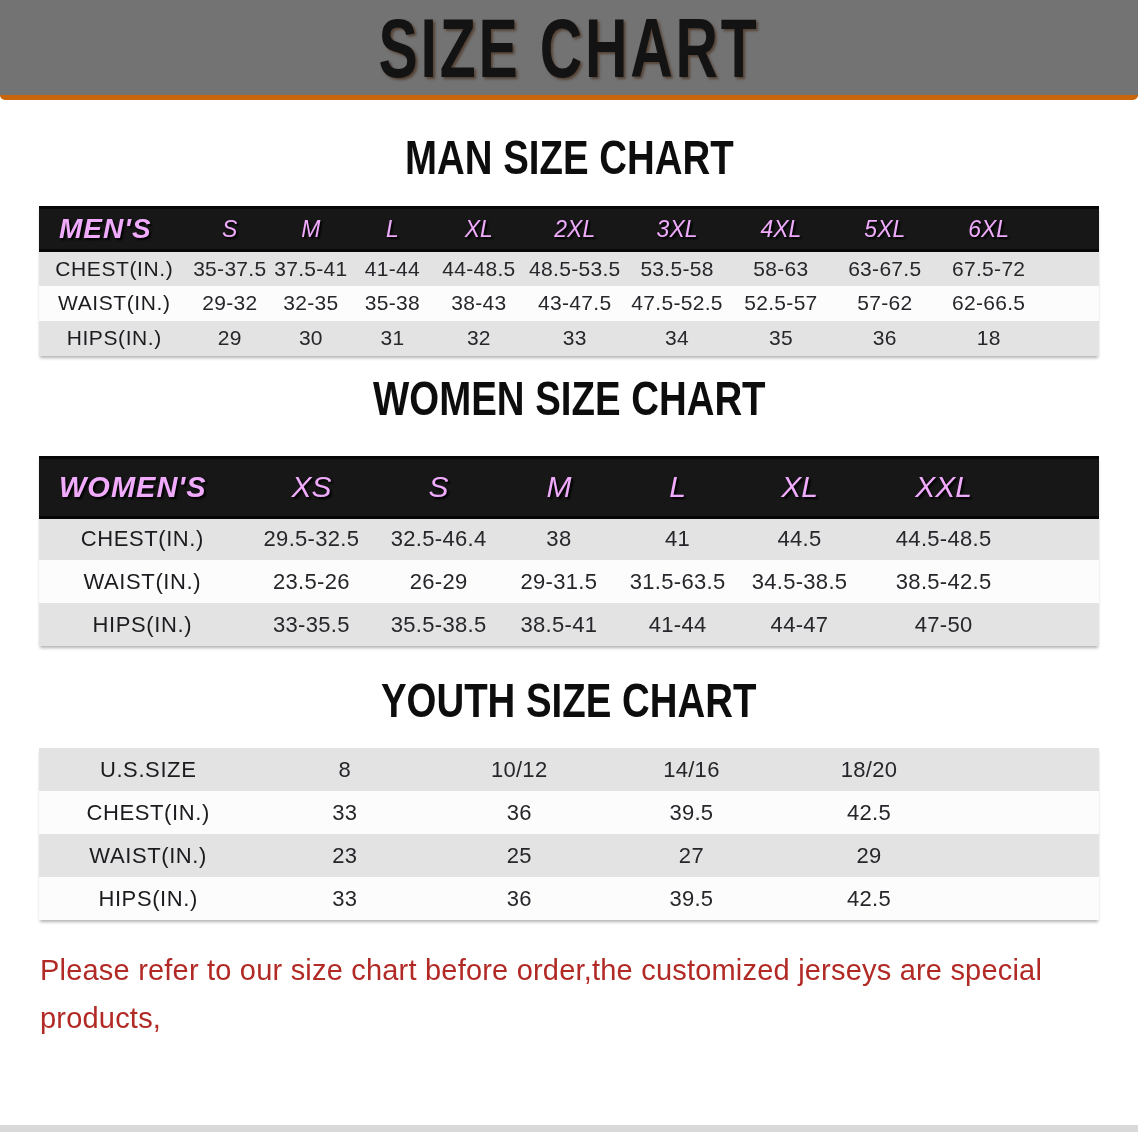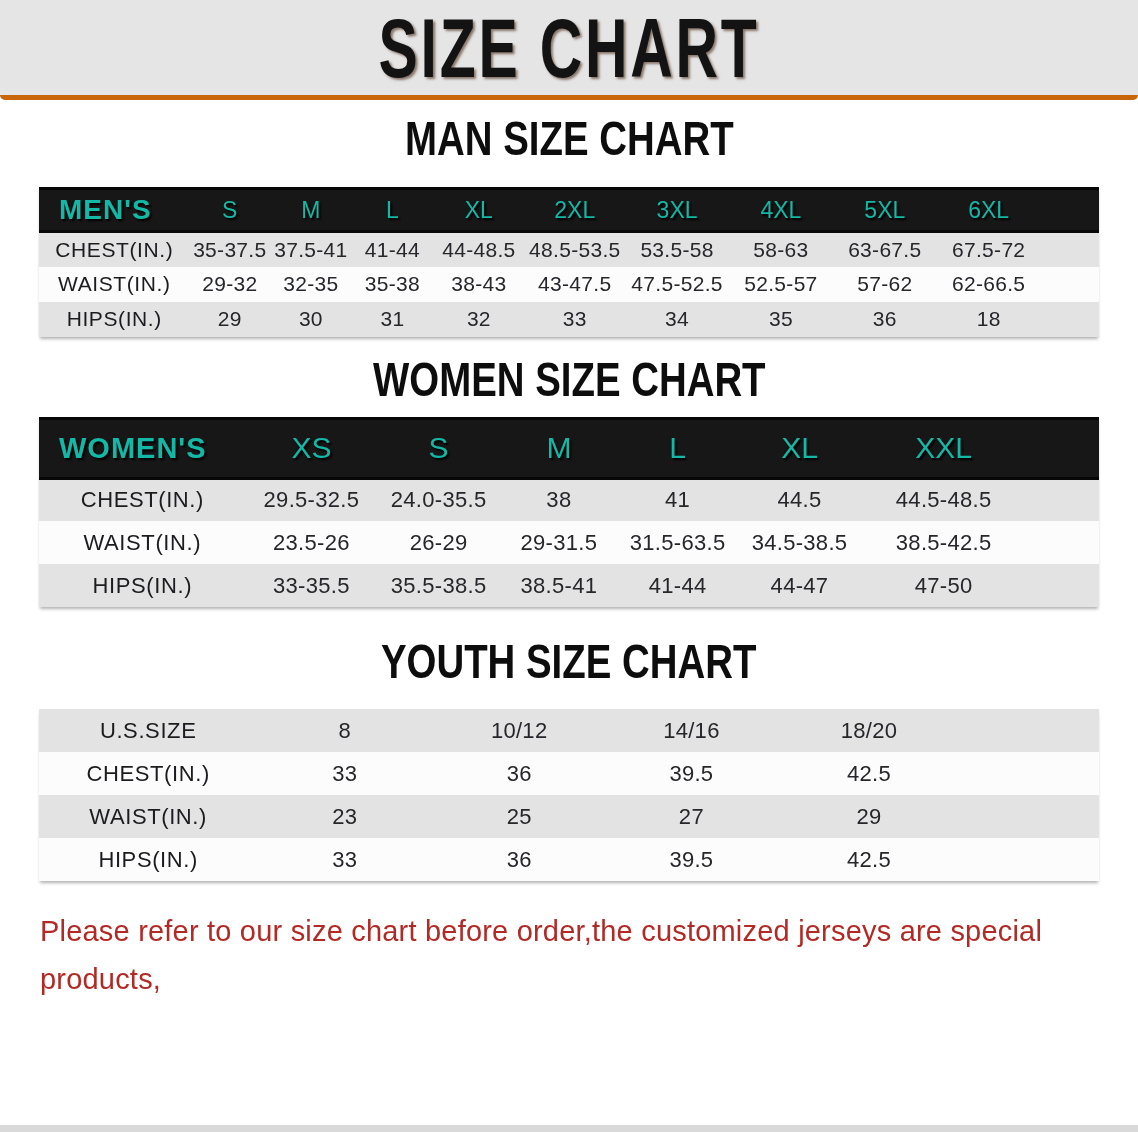--- a/index.html
+++ b/index.html
@@ -5,21 +5,21 @@
   * { margin: 0; padding: 0; box-sizing: border-box; }
   html, body { background: #ffffff; }
   body {
     width: 1138px; height: 1132px;
     position: relative; overflow: hidden;
     font-family: "Liberation Sans", sans-serif;
   }
   
   .banner {
     width: 100%; height: 100px;
-    background: #e5e5e5;
+    background: #737373;
     border-bottom: 5px solid #C9660C;
     border-radius: 0 0 5px 5px;
     text-align: center;
     overflow: hidden;
   }
   .banner .banner-title {
     display: inline-block;
     font-size: 84px; font-weight: bold; color: #131313;
     letter-spacing: 4px; line-height: 96px;
     transform: scaleX(0.70);
@@ -28,38 +28,38 @@
     white-space: nowrap;
   }
   
   .section-heading { text-align: center; }
   .section-heading .heading-text {
     display: inline-block;
     font-size: 48px; font-weight: bold; color: #0d0d0d;
     transform: scaleX(0.80); transform-origin: center;
     white-space: nowrap; line-height: 50px;
   }
-  #men-heading   { margin-top: 14px; }
+  #men-heading   { margin-top: 33px; }
   #women-heading { margin-top: 18px; }
   #youth-heading { margin-top: 30px; }
   
   table.size-table {
     width: 1060px; margin: 0 auto;
     border-collapse: collapse; table-layout: fixed;
     box-shadow: 0 3px 3px -1px rgba(0,0,0,0.30);
   }
   #men-table   { margin-top: 23px; }
-  #women-table { margin-top: 12px; }
+  #women-table { margin-top: 32px; }
   #youth-table { margin-top: 22px; }
   tr.bar th {
-    background: #171717; color: #14b8a6;
+    background: #171717; color: #f0abfc;
     font-weight: normal; text-align: center;
     text-shadow: 2px 2px 2px rgba(0,0,0,0.95);
     border: 3px solid #070707;
-    border-left: none; border-right: none;
+    border-left: none; border-right: none; font-style: italic;
   }
   tr.bar th.corner {
     text-align: left; padding-left: 20px;
     font-weight: bold; letter-spacing: 1px;
   }
   #men-table   tr.bar th { height: 43px; font-size: 23px; }
   #women-table tr.bar th { height: 60px; font-size: 30px; }
   #youth-table tr.bar th { height: 66px; font-size: 26px; }
   #men-table   tr.bar th.corner { font-size: 28px; }
   #women-table tr.bar th.corner { font-size: 29px; }
@@ -190,21 +190,21 @@
     <th>S</th>
     <th>M</th>
     <th>L</th>
     <th>XL</th>
     <th>XXL</th>
     <th></th>
   </tr>
   <tr class="stripe-gray">
     <td class="row-label">CHEST(IN.)</td>
     <td>29.5-32.5</td>
-    <td>24.0-35.5</td>
+    <td>32.5-46.4</td>
     <td>38</td>
     <td>41</td>
     <td>44.5</td>
     <td>44.5-48.5</td>
     <td></td>
   </tr>
   <tr class="stripe-white">
     <td class="row-label">WAIST(IN.)</td>
     <td>23.5-26</td>
     <td>26-29</td>

